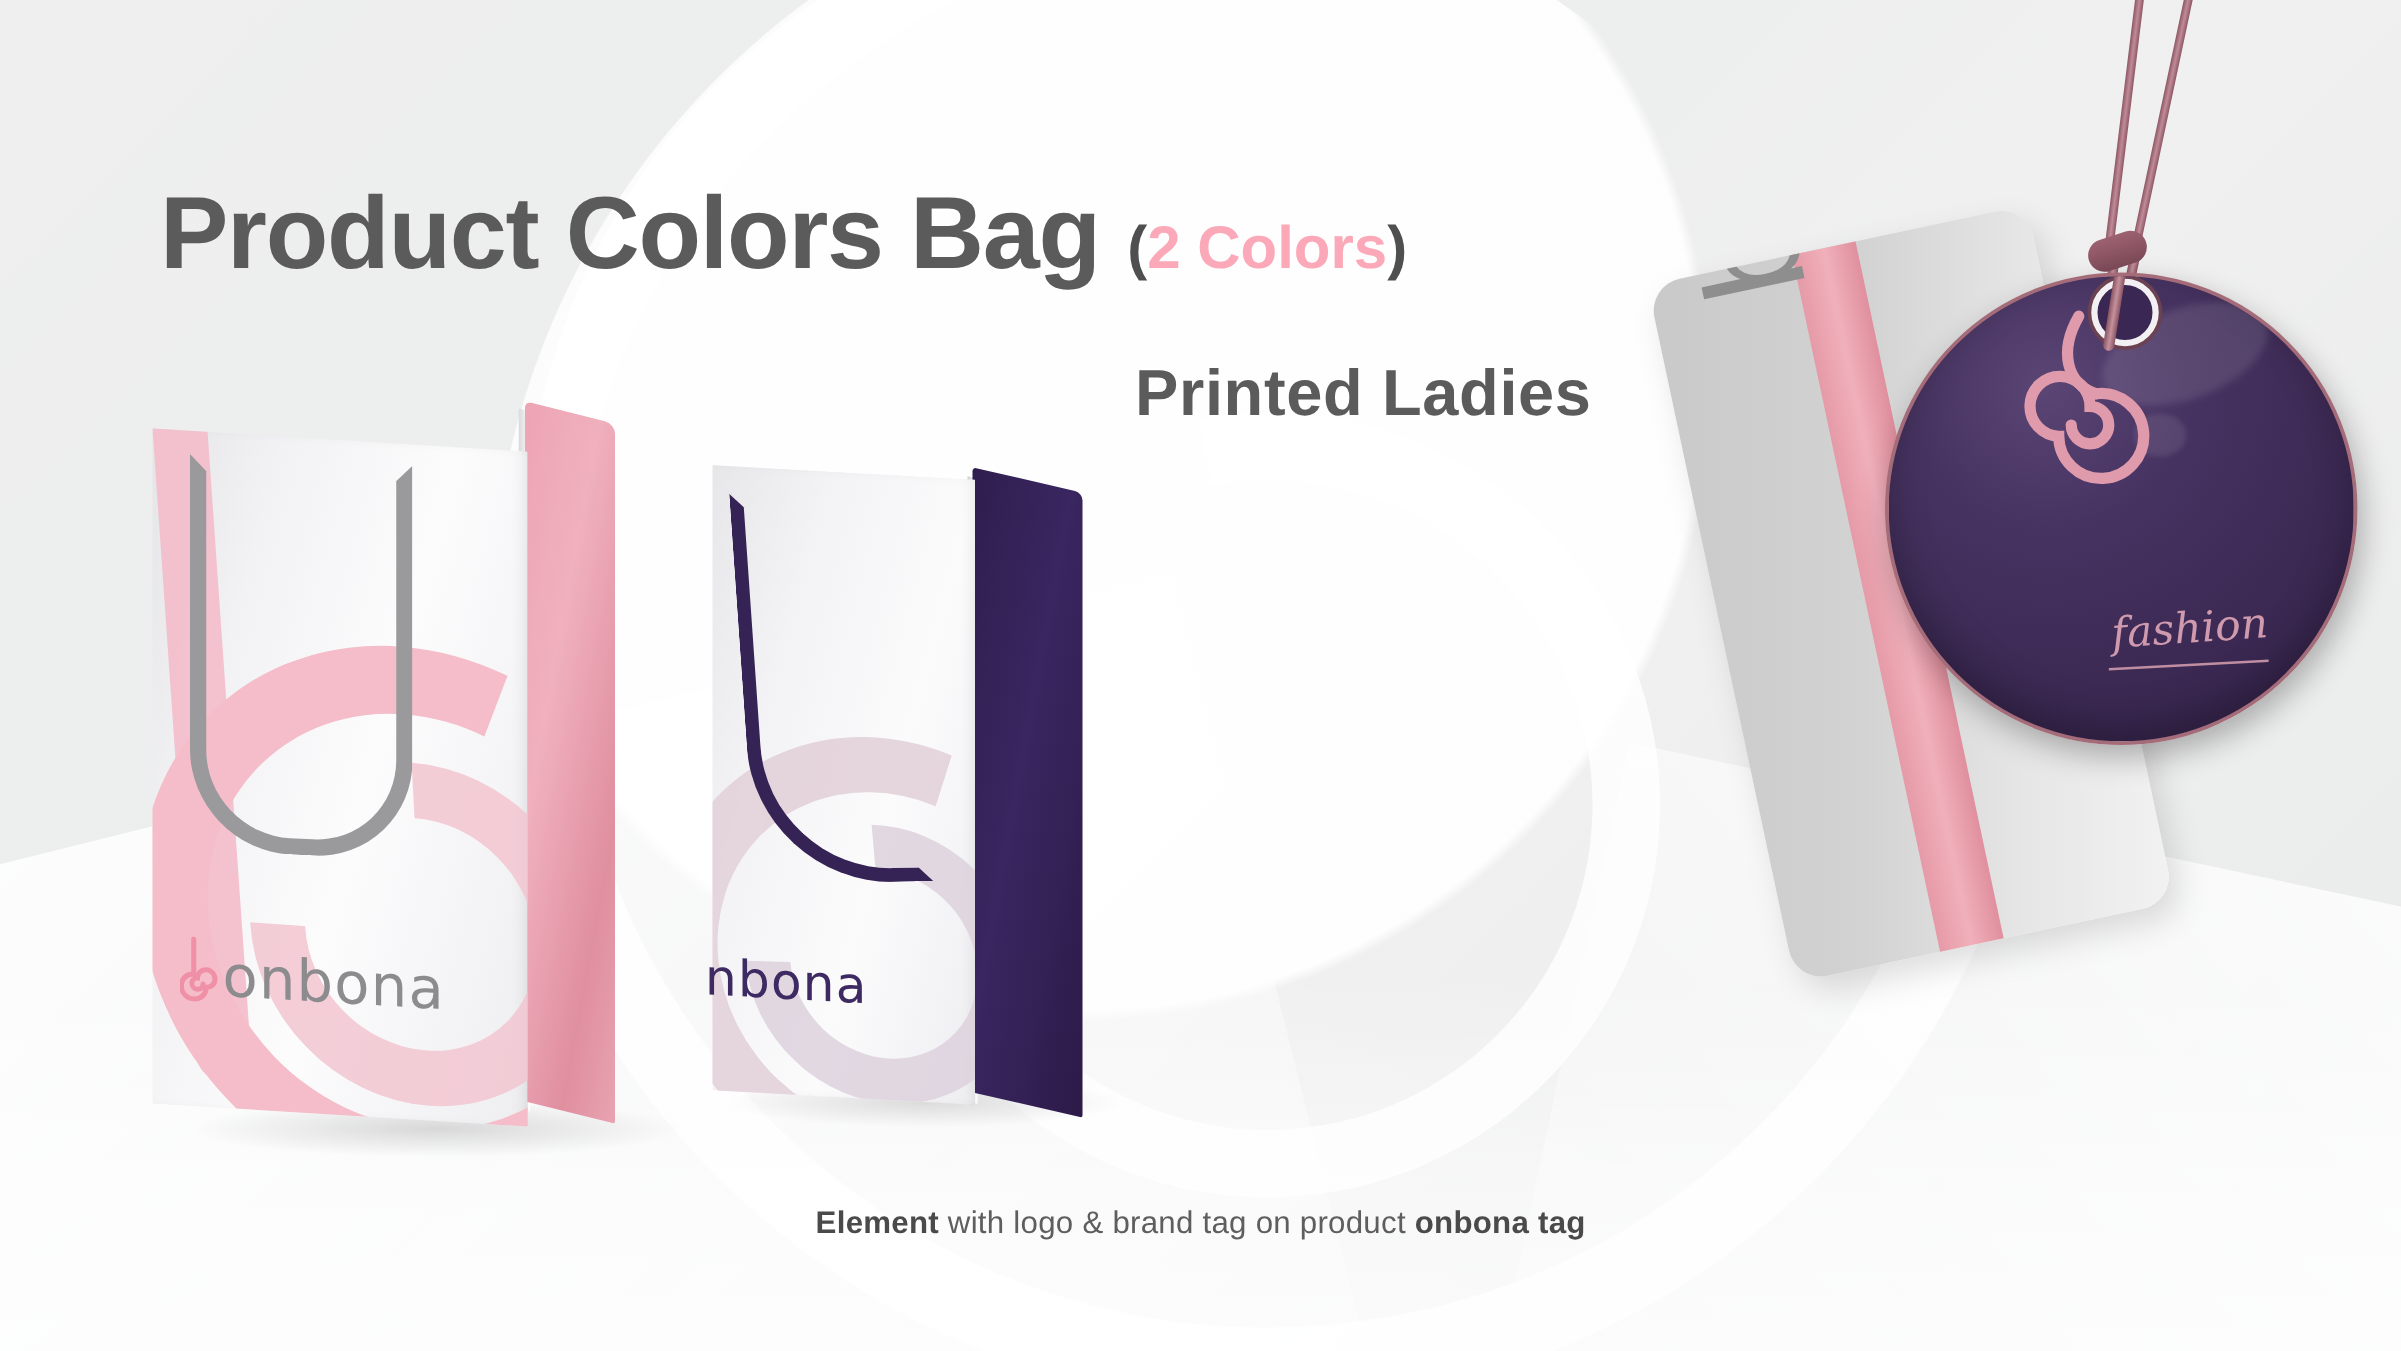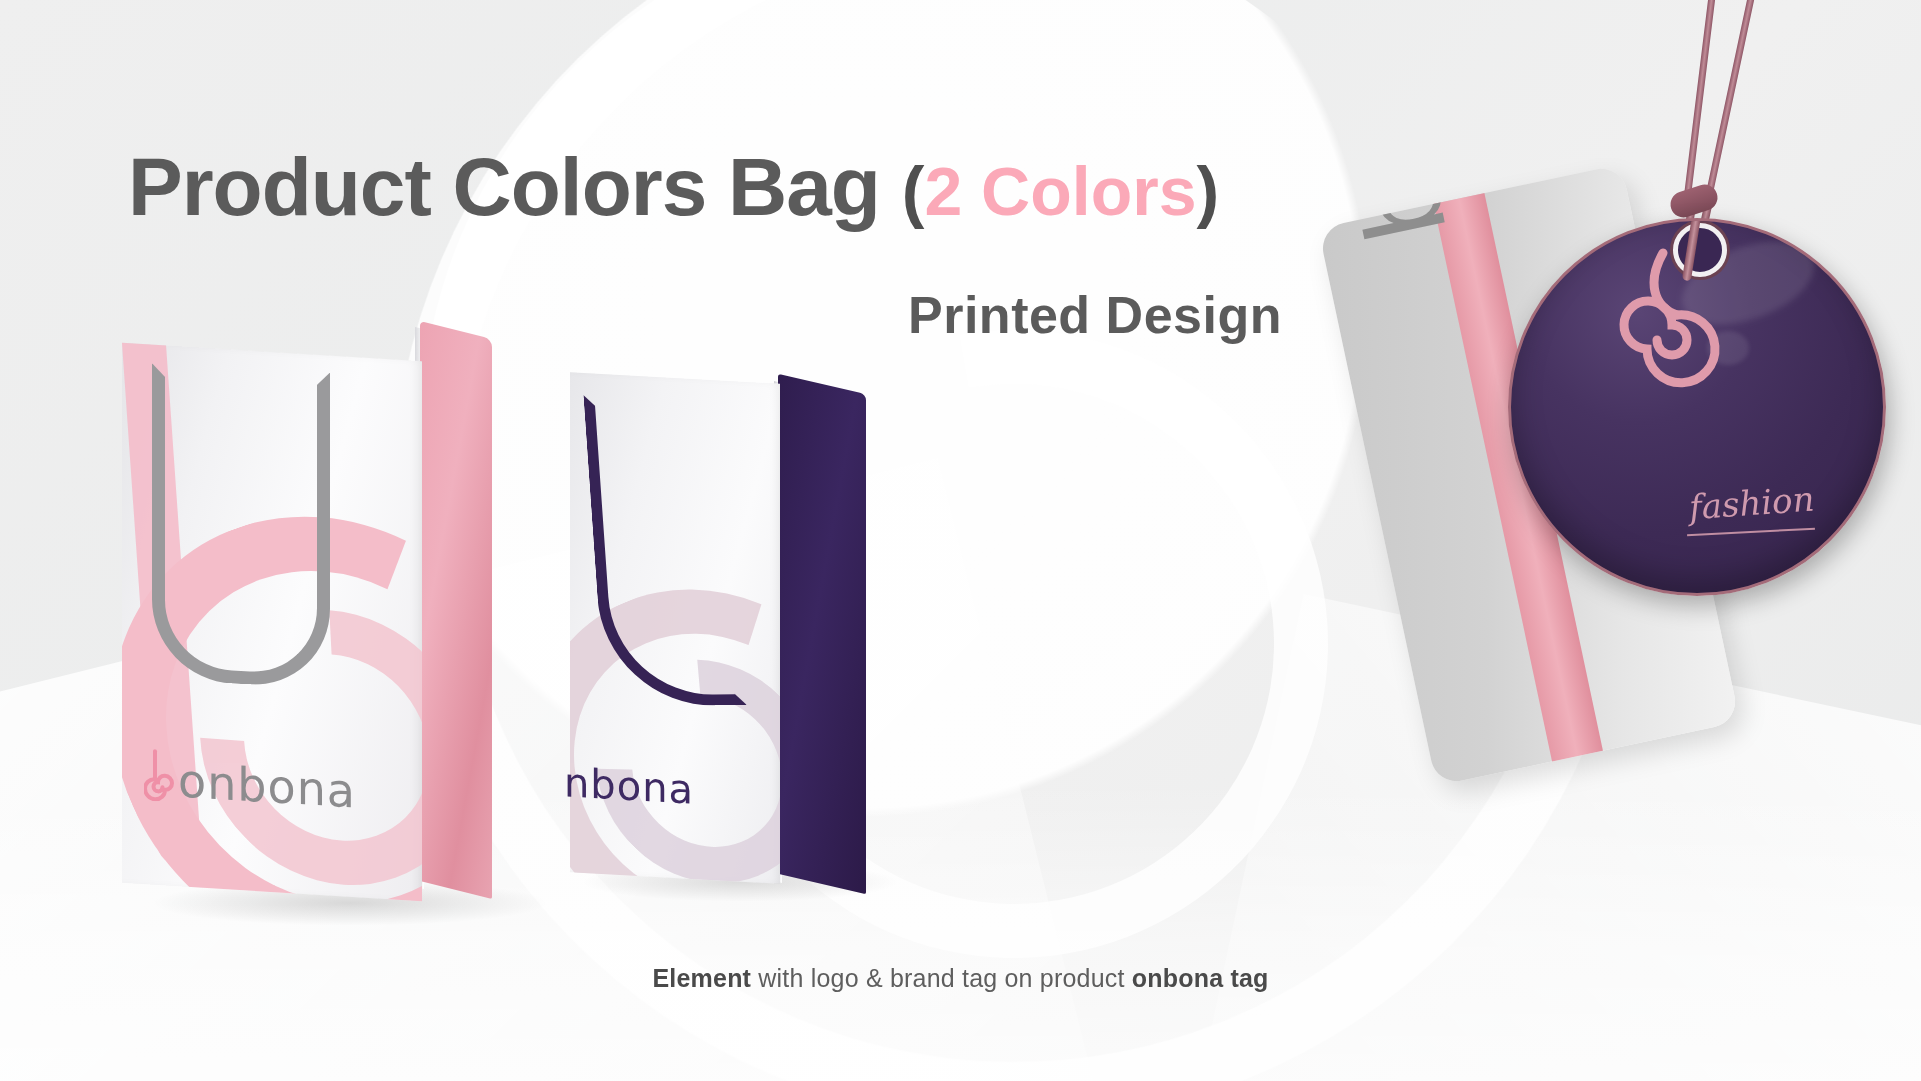--- a/index.html
+++ b/index.html
@@ -48,21 +48,21 @@
     position:absolute;right:-200px;top:680px;width:900px;height:700px;
     background:linear-gradient(to bottom left, rgba(255,255,255,.9), rgba(255,255,255,.15));
     transform:rotate(12deg);
   }
 
   
   #headline{
     position:absolute;left:128px;top:140px;white-space:nowrap;
     font-size:82px;font-weight:bold;color:#5b5b5b;letter-spacing:-1px;
   }
-  #headline .tail{font-size:68px;letter-spacing:0;text-align:right;}
+  #headline .tail{font-size:48px;letter-spacing:0;text-align:right;}
   #headline .paren{color:#4f4f4f;}
   #headline .colors{color:#fba9b8;}
   #subhead{
     position:absolute;left:908px;top:285px;white-space:nowrap;
     font-size:52px;font-weight:bold;color:#5b5b5b;letter-spacing:.5px;
   }
   #caption{
     position:absolute;left:0;right:0;top:964px;text-align:center;
     font-size:25px;color:#5e5e5e;letter-spacing:.2px;
   }
@@ -270,21 +270,21 @@
   <div id="bgDiag2"></div>
   <div id="bgFloor"></div>
 
   <div id="headline">
     <span>Product Colors Bag</span>
     <span class="tail">
       <span class="paren">(</span><span class="colors">2 Colors</span><span class="paren">)</span>
     </span>
   </div>
 
-  <div id="subhead">Printed Design</div>
+  <div id="subhead">Printed Ladies</div>
 
   <div id="shadow1"></div>
   <div id="shadow2"></div>
 
   <div class="bag" id="bag2">
     <div class="gusset-edge"></div>
     <div class="gusset"></div>
     <div class="front">
       <div class="print">
         <div class="ring-a"></div>

